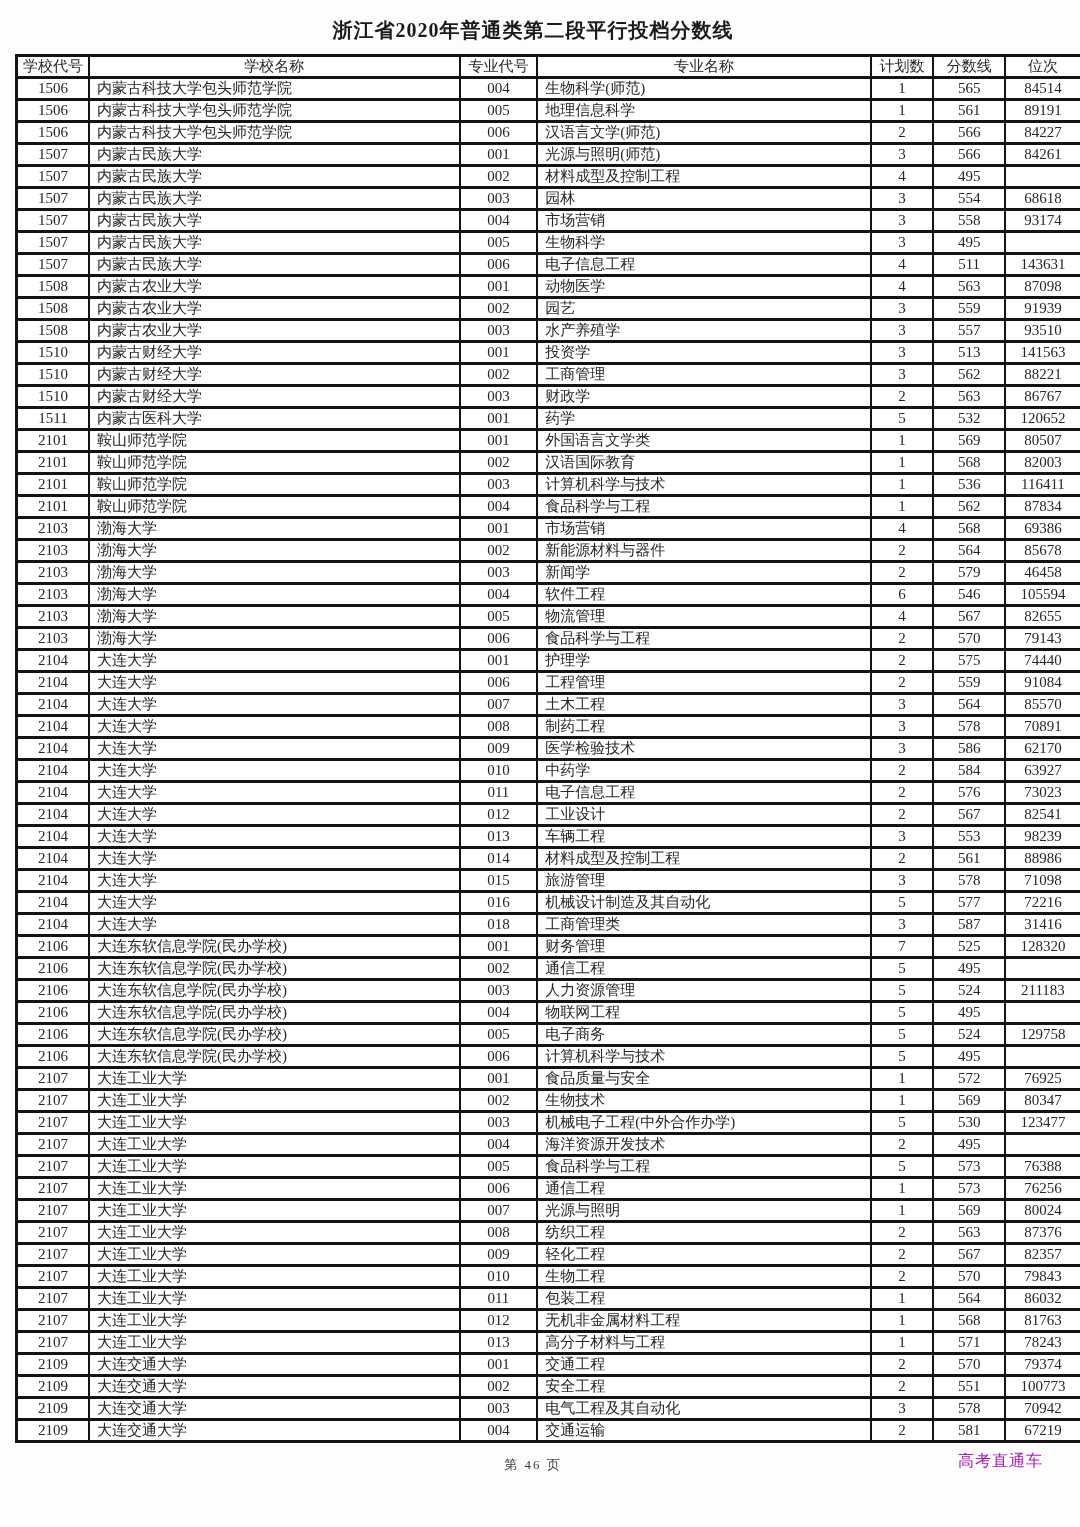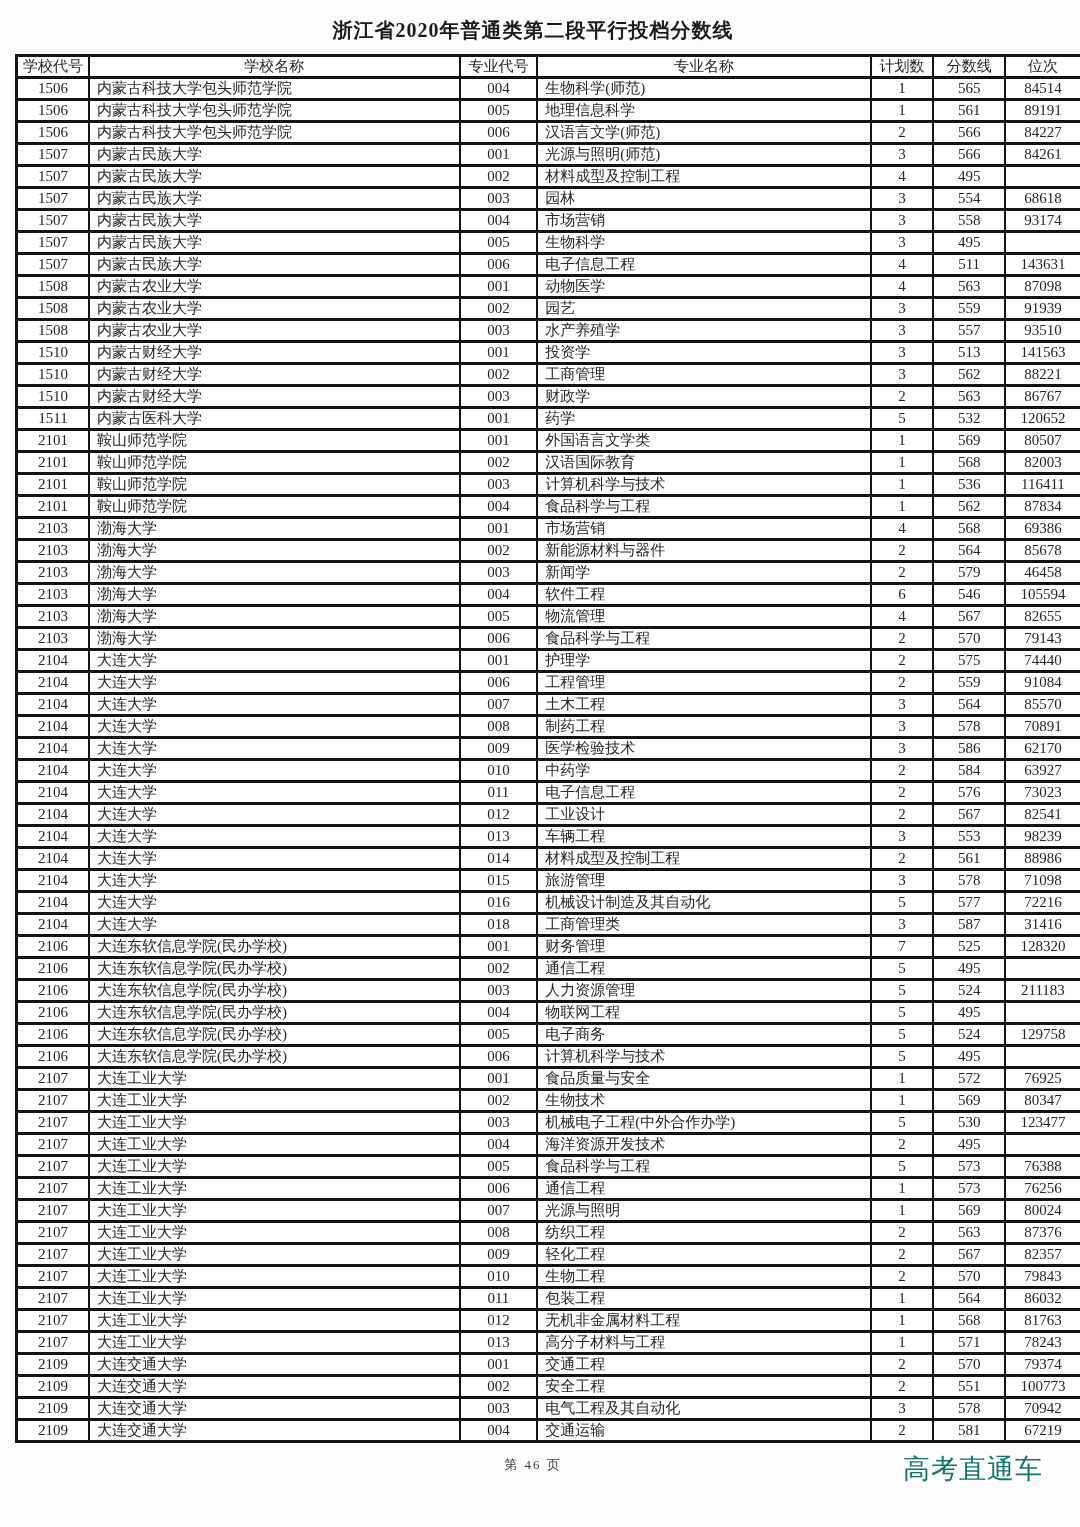--- a/index.html
+++ b/index.html
@@ -71,23 +71,23 @@
     left:0; right:0;
     text-align:center;
     font-size:13px;
     color:#3c3c3c;
     letter-spacing:2px;
   }
   .watermark{
     position:absolute;
     right:8px;
     top:-5px;
-    font-size:27px;
+    font-size:16px;
     letter-spacing:1px;
-    color:#0f766e;
+    color:#a21caf;
   }
 </style>
 </head>
 <body>
 
 <div class="page">
 
   <h1 class="title">浙江省2020年普通类第二段平行投档分数线</h1>
 
   <table class="score-table">

